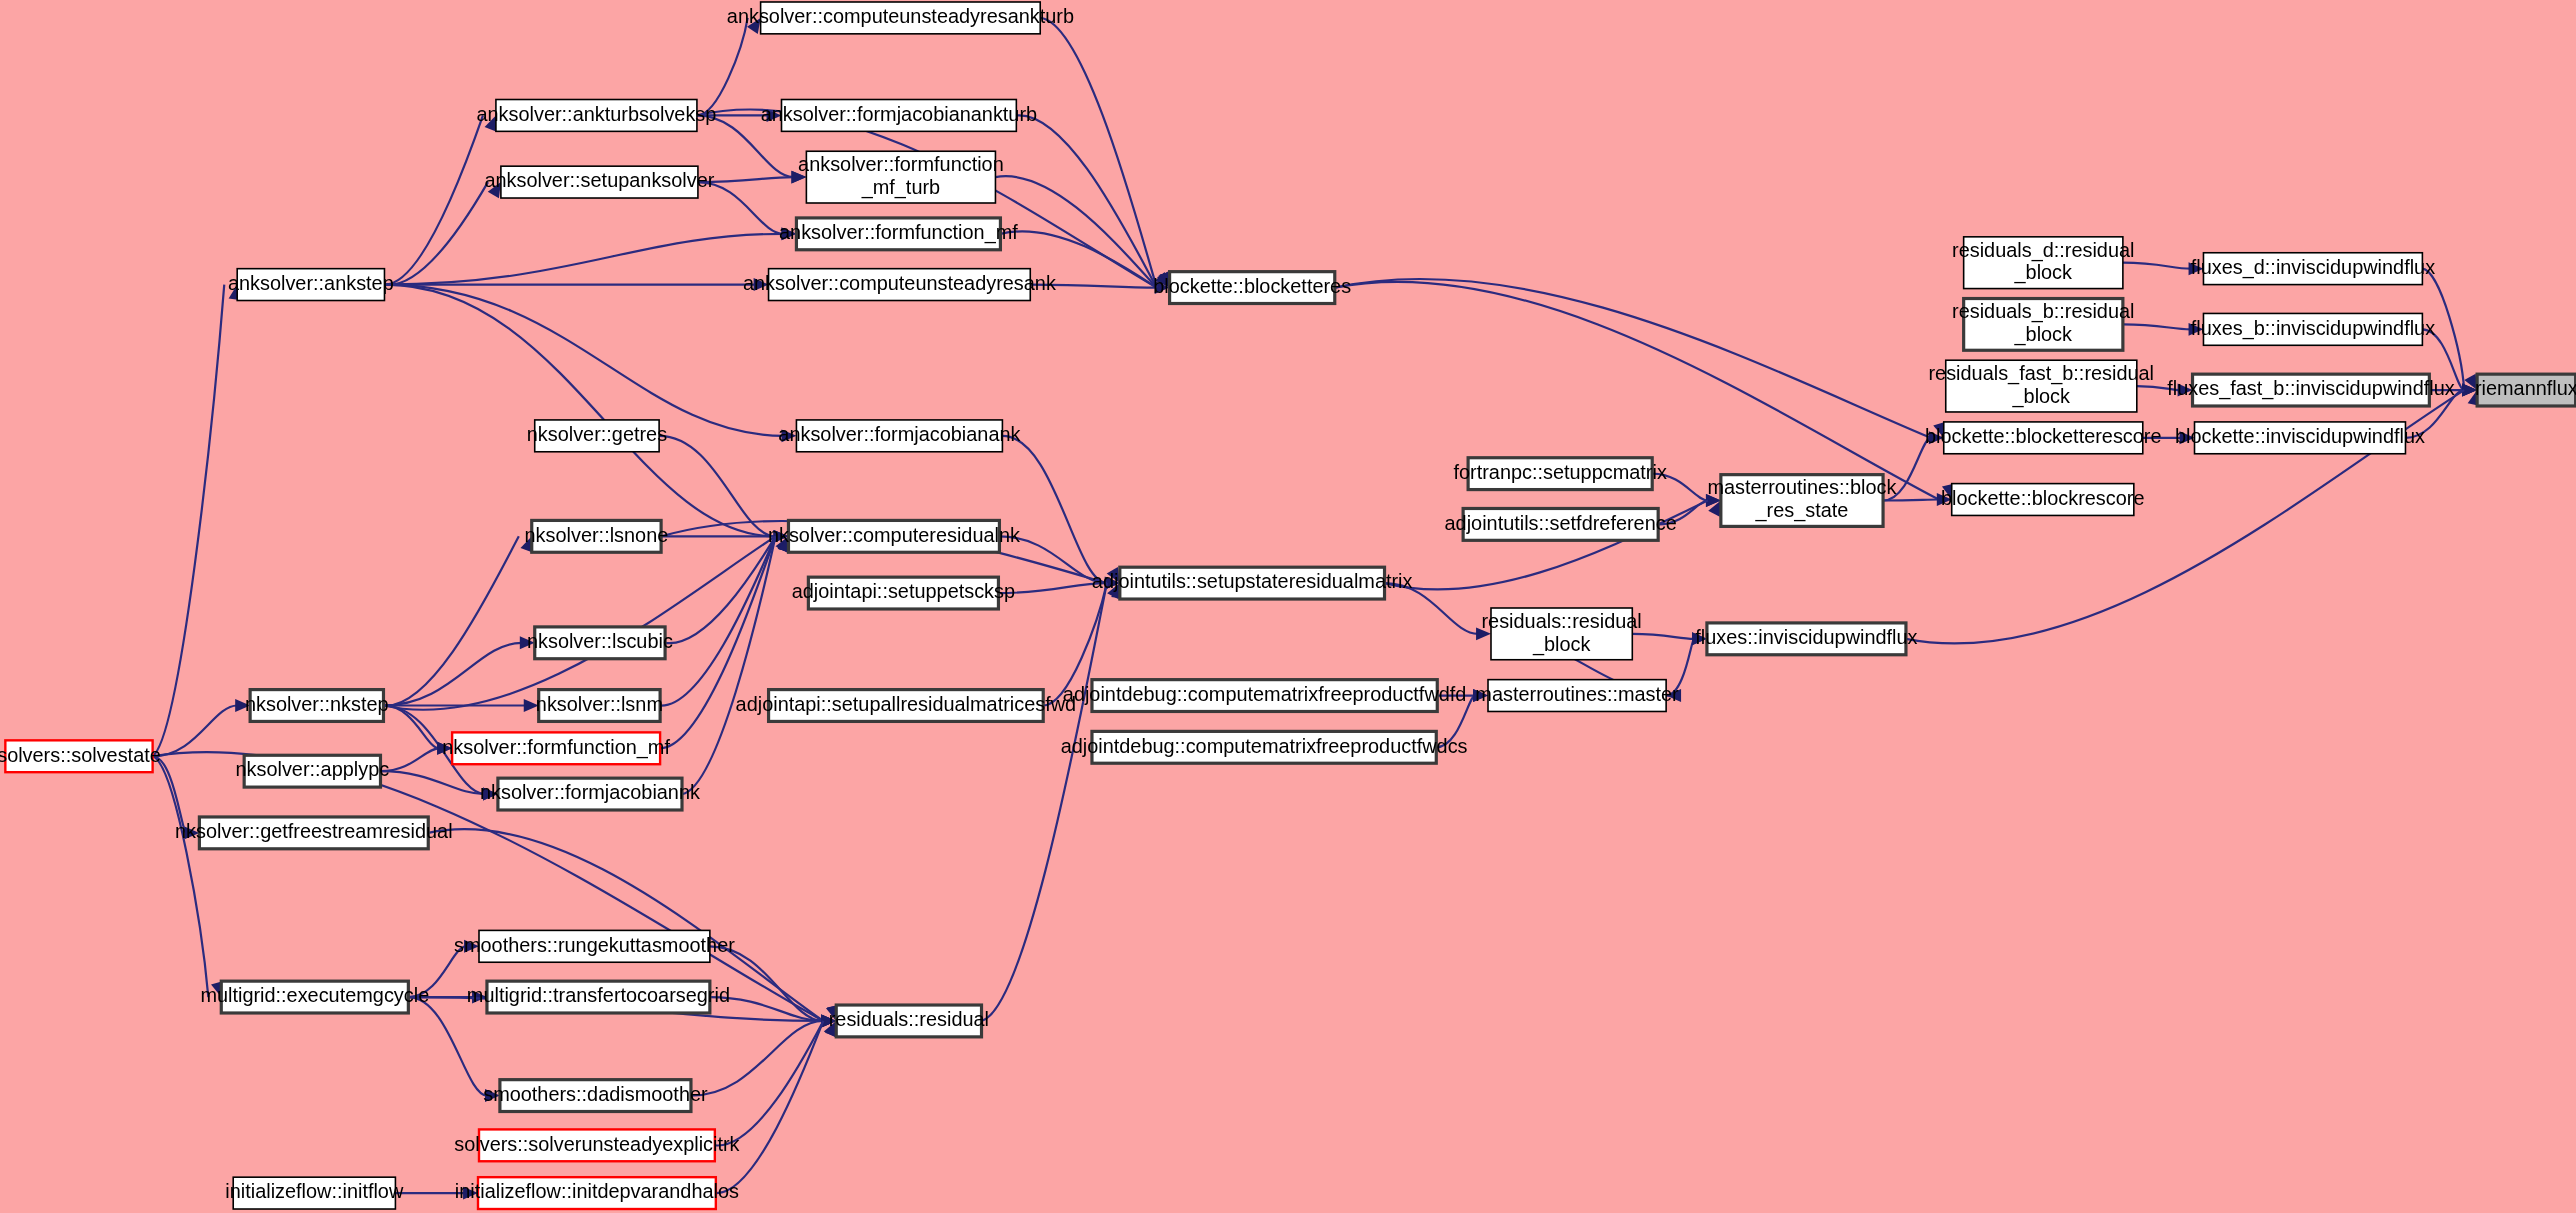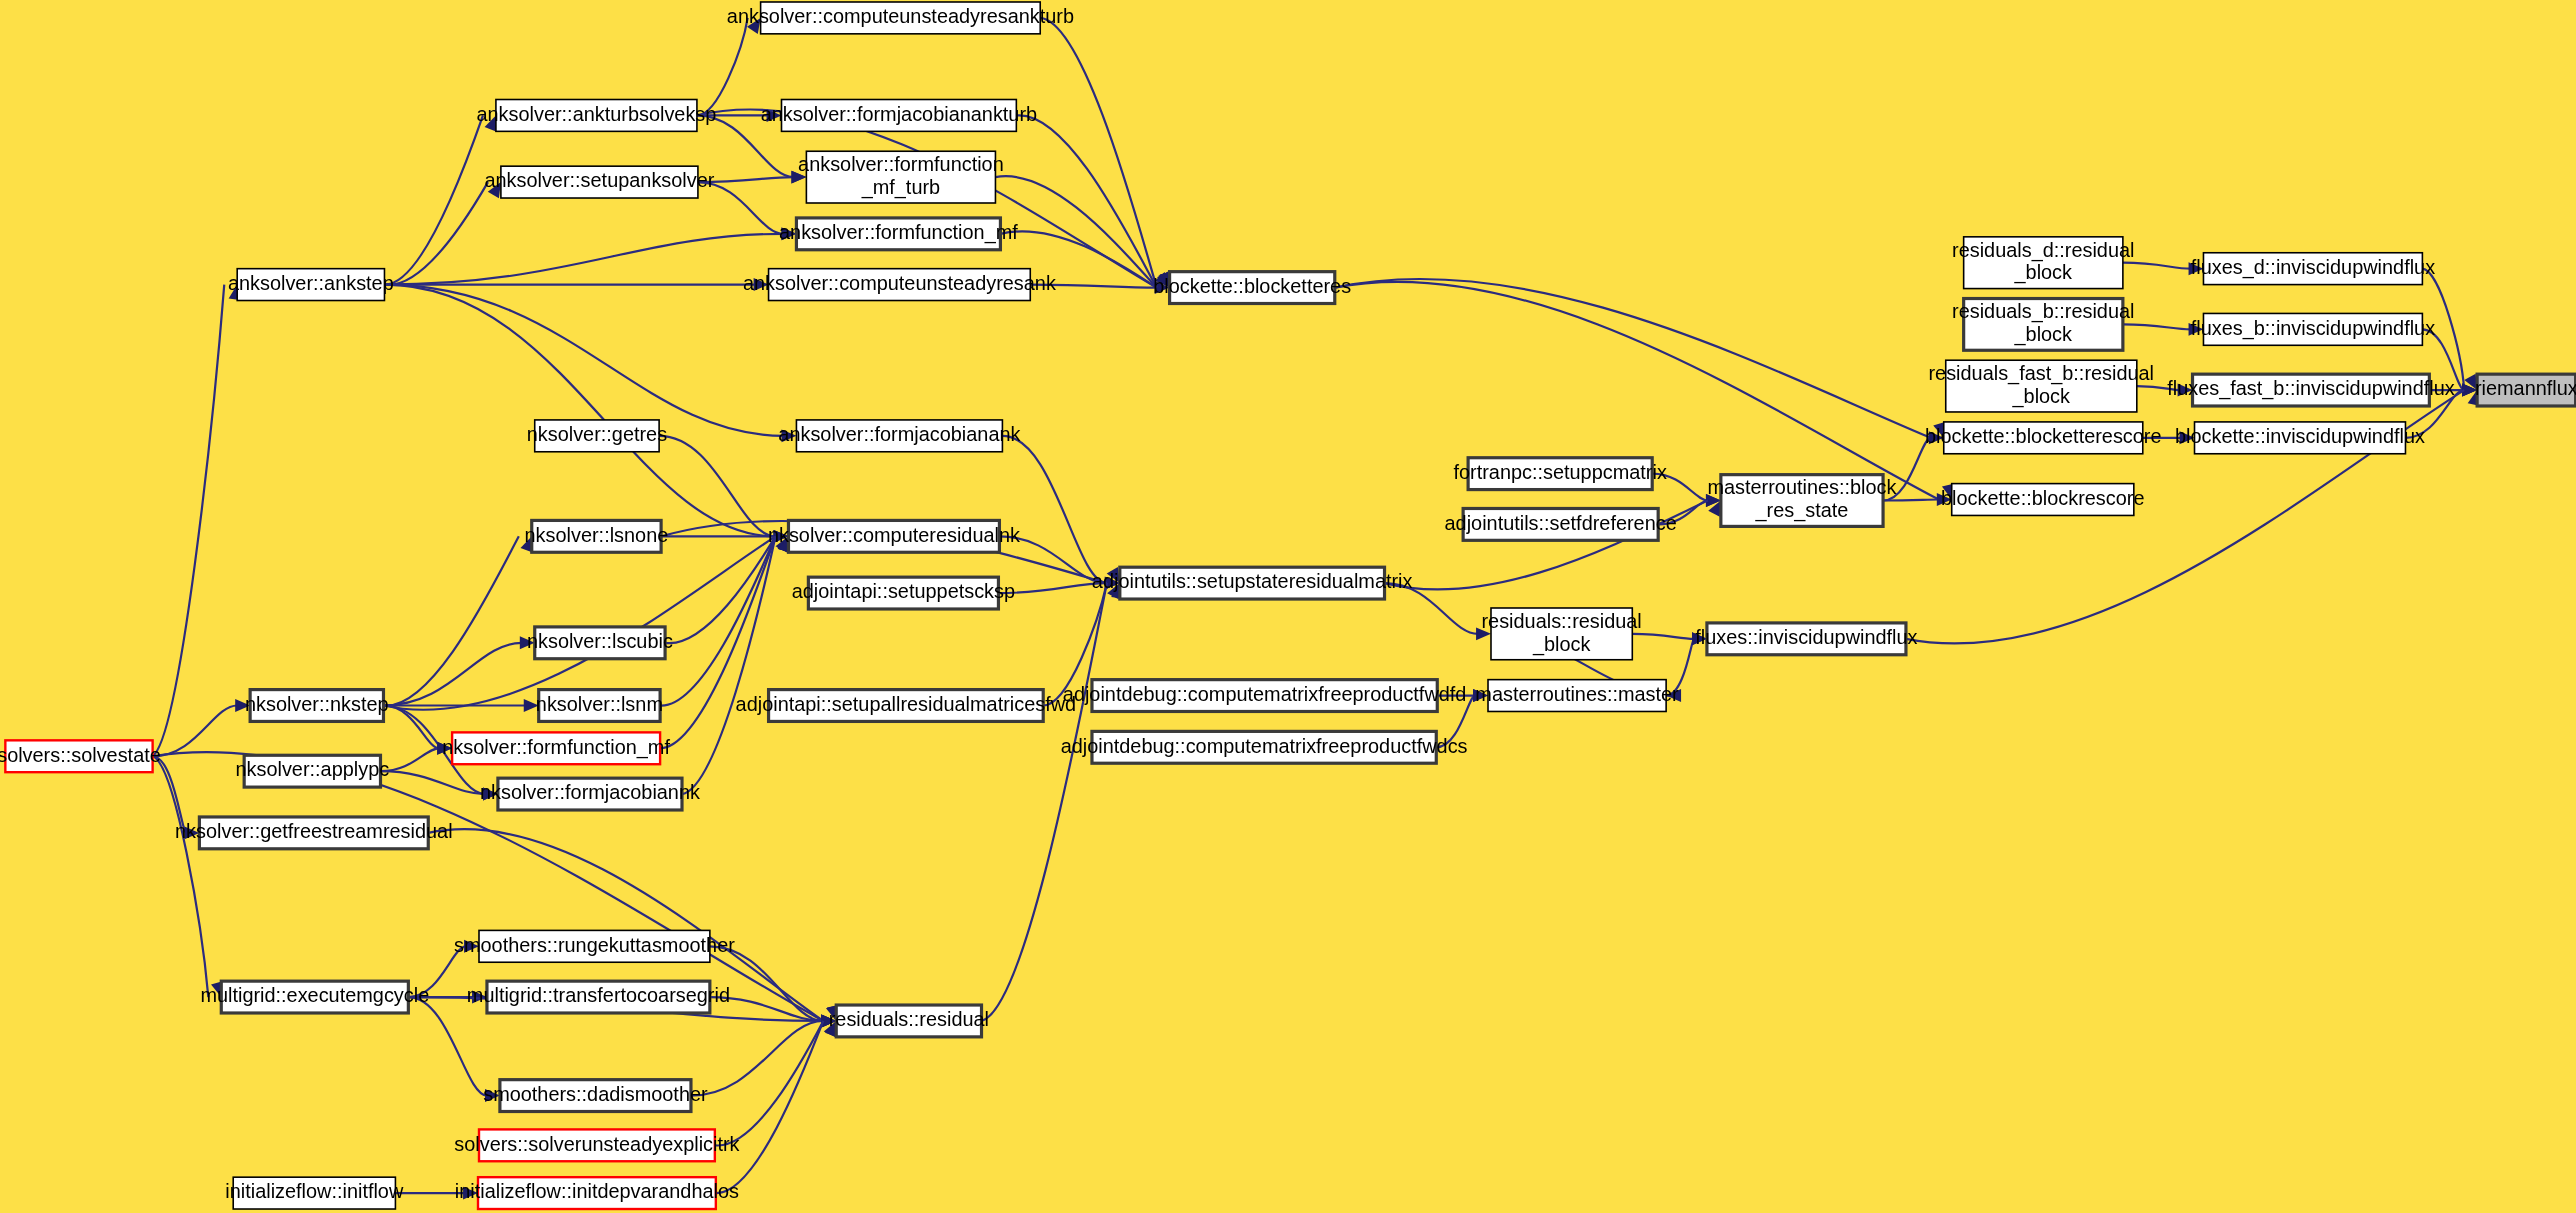--- a/index.html
+++ b/index.html
@@ -7,21 +7,21 @@
     padding: 0;
     background: #ffffff;
   }
   body {
     font-family: "Liberation Sans", sans-serif;
   }
   #graph-root {
     position: relative;
     width: 2576px;
     height: 1213px;
-    background: #fde047;
+    background: #fca5a5;
     overflow: hidden;
   }
   #graph-svg {
     position: absolute;
     top: 0;
     left: 0;
     width: 2576px;
     height: 1213px;
   }
   .edge-path {

